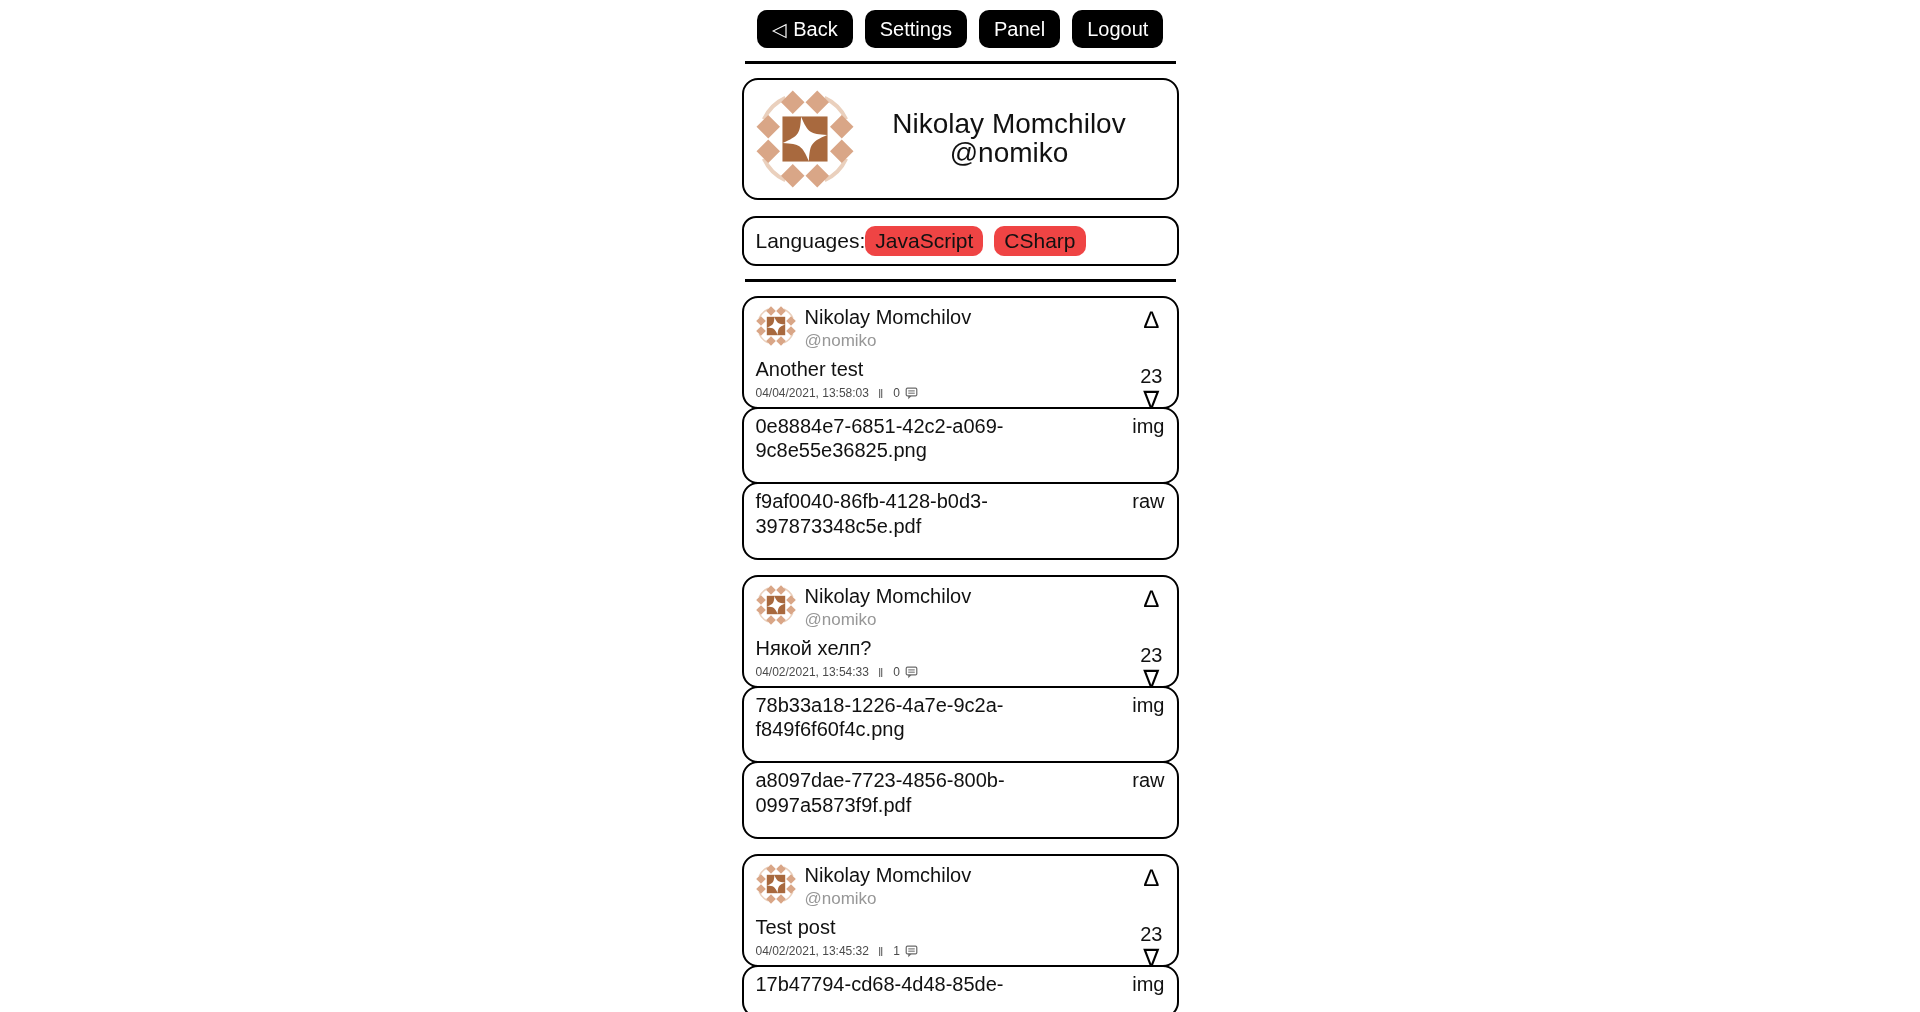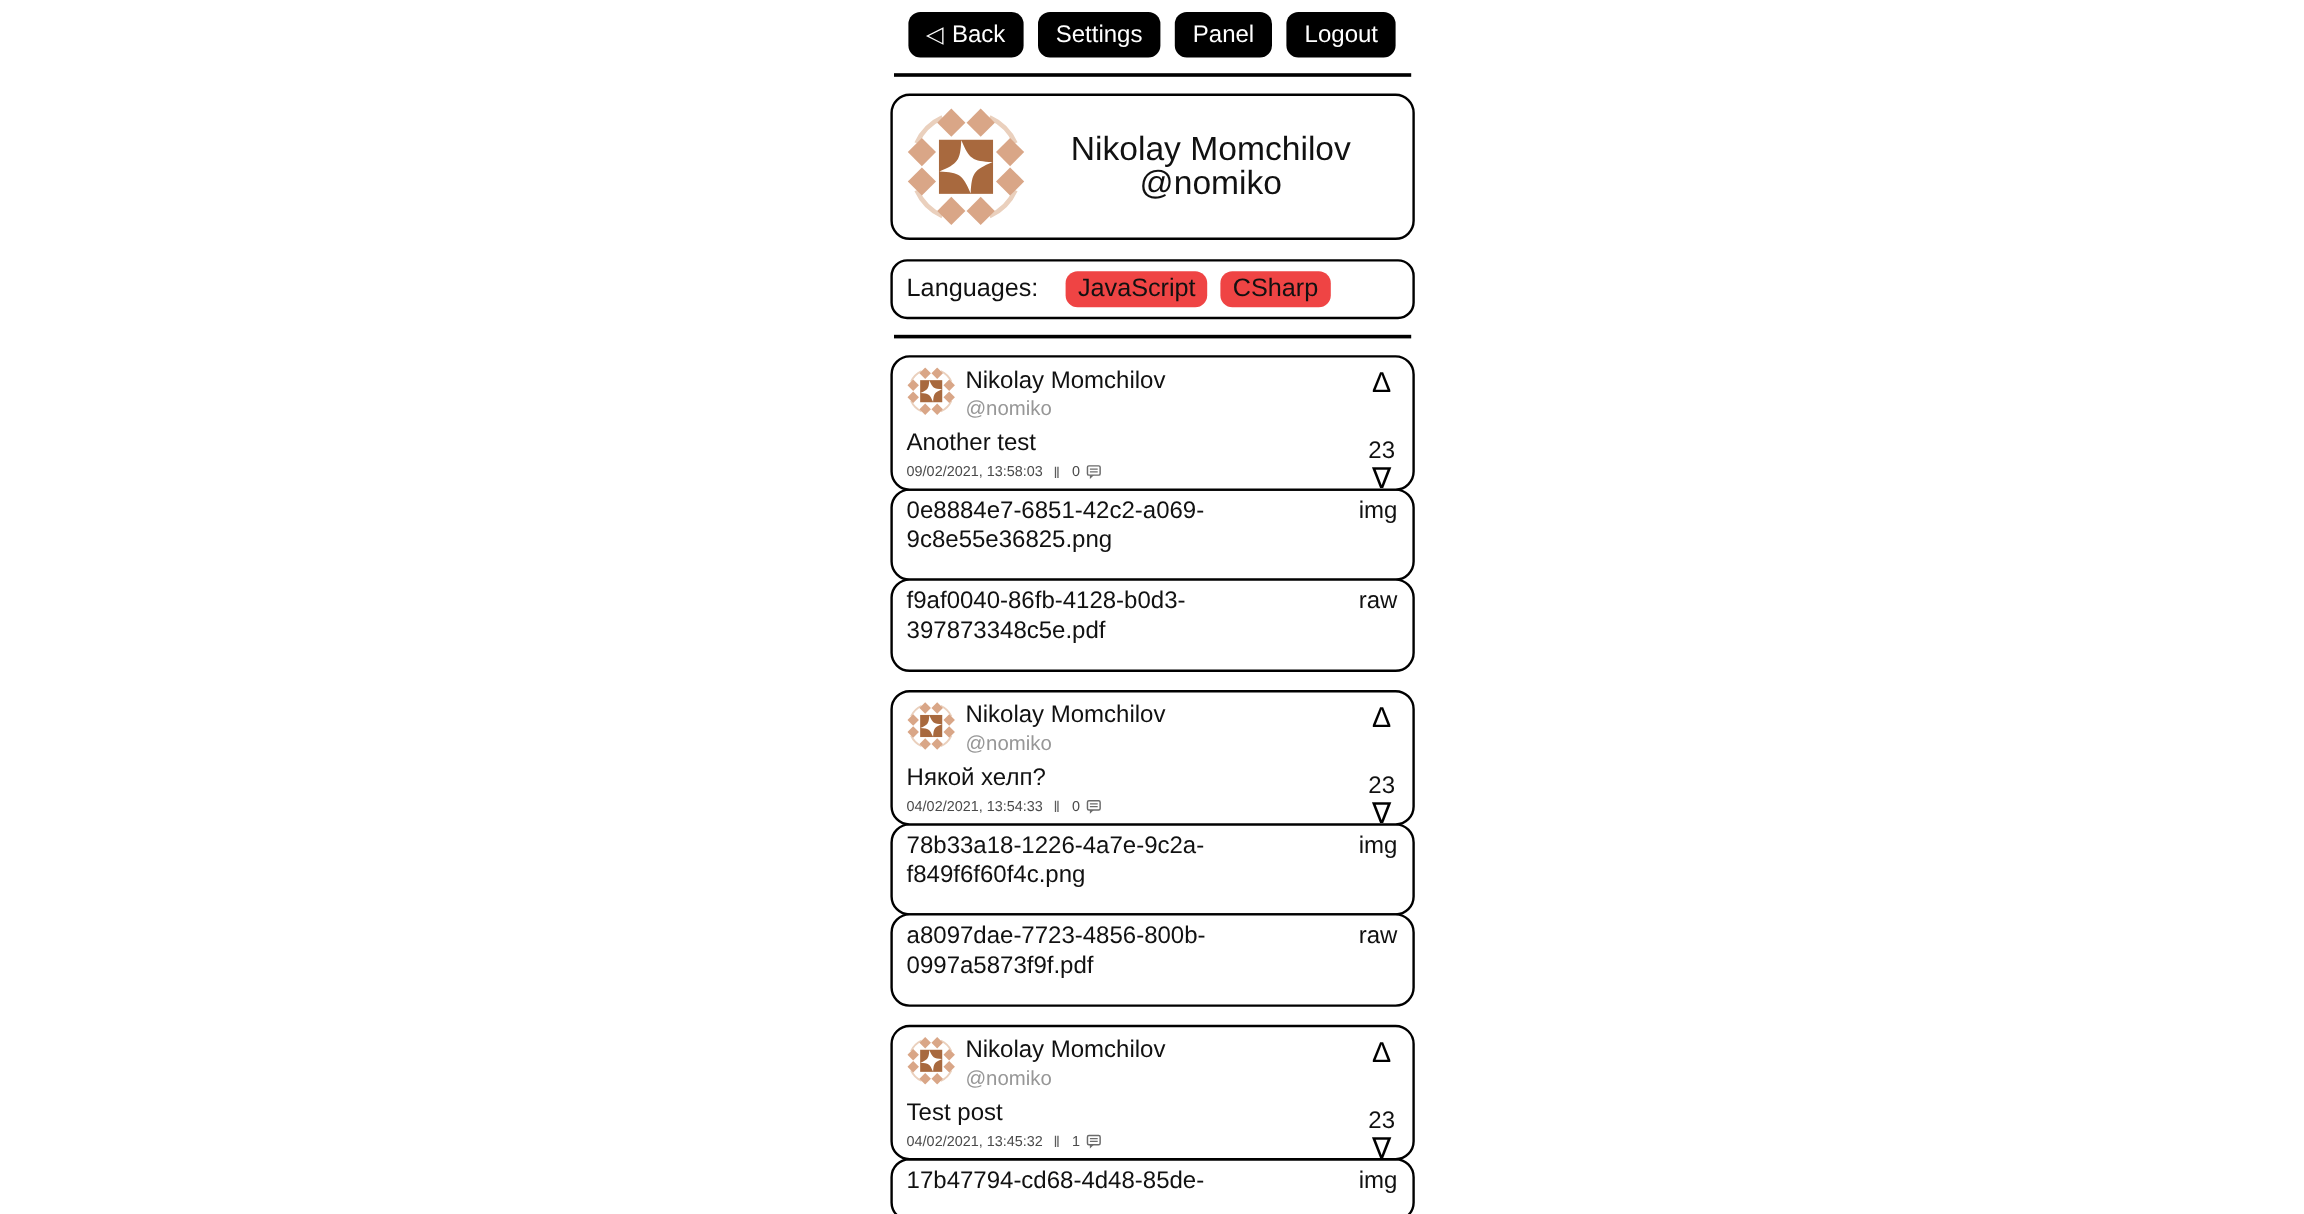--- a/index.html
+++ b/index.html
@@ -31,21 +31,21 @@
   }
   .avatar { display: inline-block; line-height: 0; }
   .avatar-lg svg { width: 98px; height: 98px; }
   .avatar-sm svg { width: 40px; height: 40px; }
   .profile-names { flex: 1; text-align: center; font-size: 28px; line-height: 1.02; color: #111; }
 
   
   .info-box {
     border: 2px solid #000; border-radius: 14px; background: #fff;
     margin-top: 16px; padding: 8px 12px; font-size: 21px;
-    display: flex; align-items: center; gap: 23px;
+    display: flex; align-items: center; gap: 0;
   }
   .info-box + .info-box { margin-top: 8px; }
   .pills { display: inline-flex; gap: 11px; }
   .pill { background: #ef4444; border-radius: 10px; padding: 3px 10px; }
 
   
   .post-group { margin-bottom: 15px; }
   .post-card {
     position: relative; z-index: 3; background: #fff;
     border: 2px solid #000; border-radius: 16px;
@@ -152,21 +152,21 @@
                   <use href="#identicon"></use>
                 </svg>
           </span>
           <div class="post-author">
             <div class="post-author-name">Nikolay Momchilov</div>
             <div class="post-author-handle">@nomiko</div>
           </div>
         </div>
         <div class="post-title">Another test</div>
         <div class="post-meta">
-          <span class="post-timestamp">09/02/2021, 13:58:03</span>
+          <span class="post-timestamp">04/04/2021, 13:58:03</span>
           <span class="meta-sep">‖</span>
           <span class="comment-count">0</span>
           <span class="comment-icon">
             <svg viewBox="0 0 16 16" width="13" height="13">
               <rect x="1.5" y="1.5" width="13" height="9.5" rx="1.5" fill="none" stroke="#6b6b6b" stroke-width="1.5"></rect>
               <line x1="4" y1="4.8" x2="12" y2="4.8" stroke="#6b6b6b" stroke-width="1.3"></line>
               <line x1="4" y1="7.6" x2="12" y2="7.6" stroke="#6b6b6b" stroke-width="1.3"></line>
               <path d="M4 11 L4 15 L8 11 Z" fill="#6b6b6b"></path>
             </svg>
           </span>

